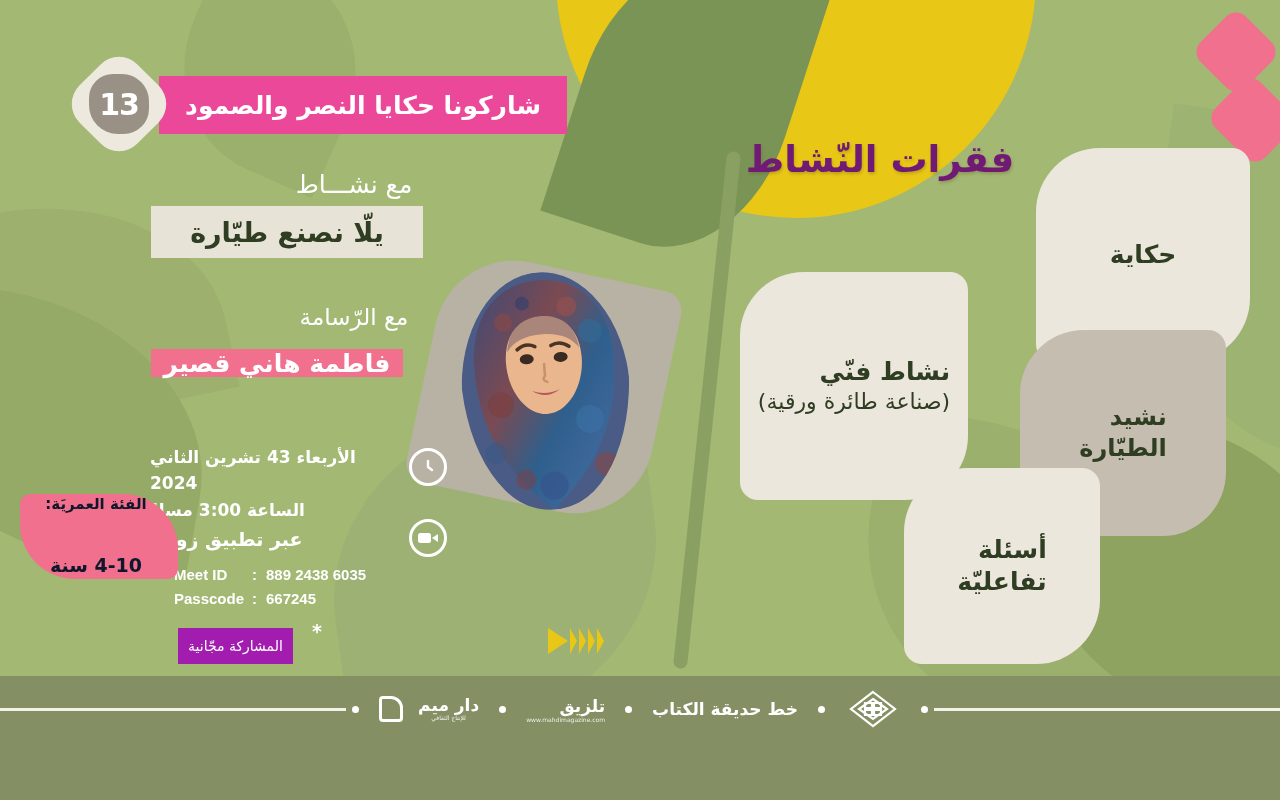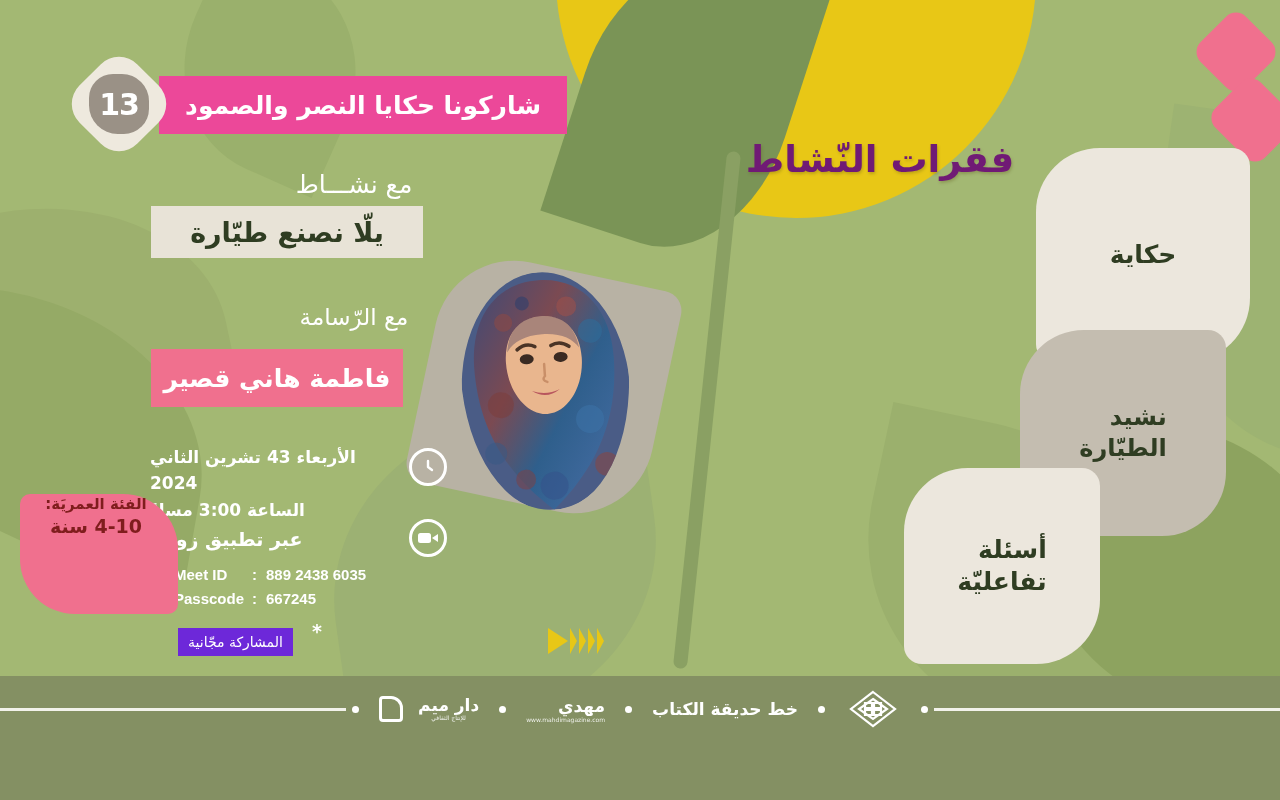--- a/index.html
+++ b/index.html
@@ -107,26 +107,26 @@
     border-radius: 14px;
     transform: rotate(45deg);
   }
   #pink-sq-1 { left: 1204px; top: 20px; width: 64px; height: 64px; }
   #pink-sq-2 { left: 1218px; top: 88px; width: 70px; height: 64px; }
 
   
   #age-badge {
     position: absolute;
     left: 20px; top: 494px;
-    width: 158px; height: 120px;
+    width: 158px; height: 85px;
     background: #f0708e;
     border-radius: 10px 55px 10px 55px;
     display: flex; flex-direction: column;
-    align-items: center; justify-content: flex-start;
-    color: #7f1d1d;
+    align-items: center; justify-content: space-between;
+    color: #0f172a;
     text-align: center;
     line-height: 1.35;
     padding-right: 6px;
   }
   #age-badge .age-label { font-size: 15px; font-weight: 700; }
   #age-badge .age-value { font-size: 19px; font-weight: 700; }
 
   
   #number-badge {
     position: absolute;
@@ -197,21 +197,21 @@
     left: 150px; top: 304px;
     width: 408px;
     text-align: center;
     color: #ffffff;
     font-size: 23px;
     letter-spacing: 2px;
   }
   #artist-name-box {
     position: absolute;
     left: 151px; top: 349px;
-    width: 252px; height: 58px;
+    width: 252px; height: 28px;
     background: #f0708e;
     display: flex; align-items: center; justify-content: center; text-align: center;
   }
   #artist-name-box .t {
     color: #ffffff;
     font-size: 25px;
     font-weight: 700;
     white-space: nowrap;
   }
 
@@ -257,22 +257,22 @@
     line-height: 1.6;
     font-family: "Liberation Sans", sans-serif;
   }
   #meeting-details .row { display: flex; }
   #meeting-details .k { width: 78px; }
   #meeting-details .sep { width: 14px; }
 
   #free-note {
     position: absolute;
     left: 178px; top: 628px;
-    height: 28px;
-    background: #6d28d9;
+    height: 36px;
+    background: #a21caf;
     display: flex; align-items: center; justify-content: center;
     padding: 0 10px;
     color: #ffffff;
     font-size: 14px;
   }
   #free-star {
     position: absolute;
     left: 312px; top: 620px;
     color: #ffffff;
     font-size: 19px;
@@ -562,20 +562,27 @@
 
   <div id="activities-title">فقرات النّشاط</div>
 
   <div id="card-story" class="act-card">
     <div class="shape"></div>
     <div class="txt">
       <span class="l1">حكاية</span>
     </div>
   </div>
 
+  <div id="card-art" class="act-card">
+    <div class="shape"></div>
+    <div class="txt">
+      <span class="l1">نشاط فنّي</span>
+      <span class="l2">(صناعة طائرة ورقية)</span>
+    </div>
+  </div>
 
   <div id="card-anthem" class="act-card">
     <div class="shape"></div>
     <div class="txt">
       <span class="l1">نشيد</span>
       <span class="l1">الطيّارة</span>
     </div>
   </div>
 
   <div id="card-questions" class="act-card">
@@ -612,21 +619,21 @@
       <div class="logo-slot">
         <span class="logo-text">خط حديقة الكتاب</span>
       </div>
 
       <div class="logo-dot">
           <i></i>
         </div>
 
       <div class="logo-slot">
         <span>
-          <span class="logo-text">مهدي</span>
+          <span class="logo-text">تلزيق</span>
           <span class="logo-sub">www.mahdimagazine.com</span>
         </span>
       </div>
 
       <div class="logo-dot">
           <i></i>
         </div>
 
       <div class="logo-slot">
         <span id="logo-meem-wrap">

